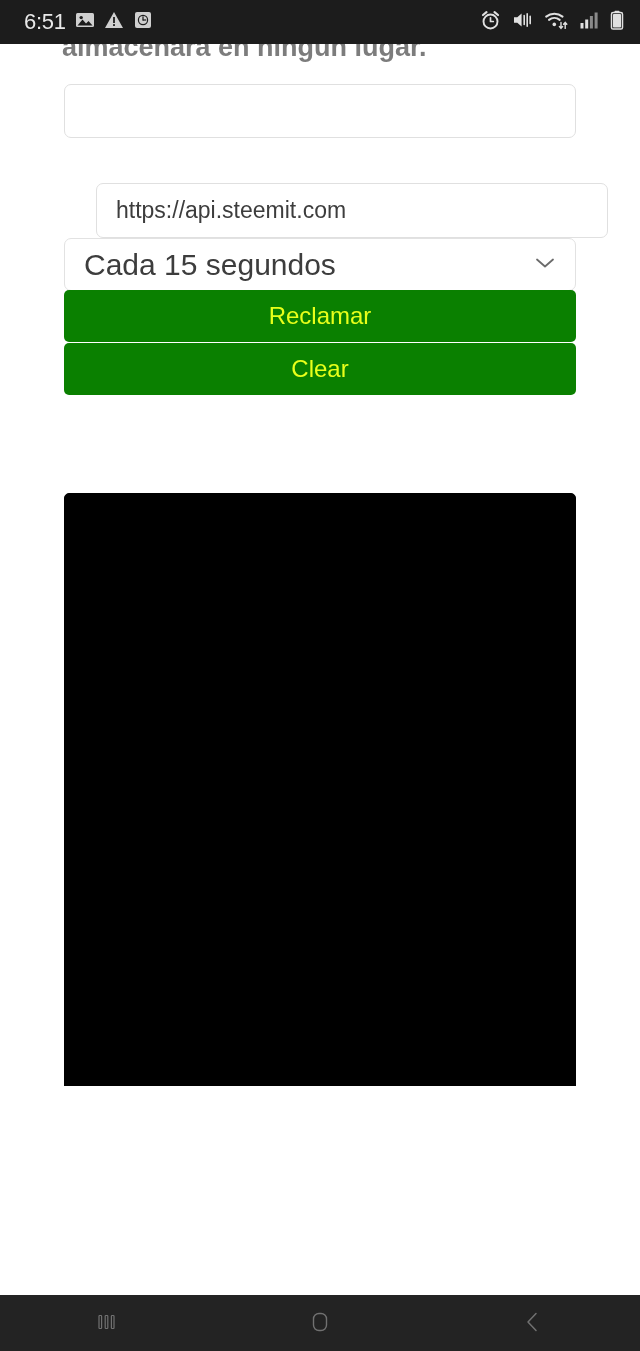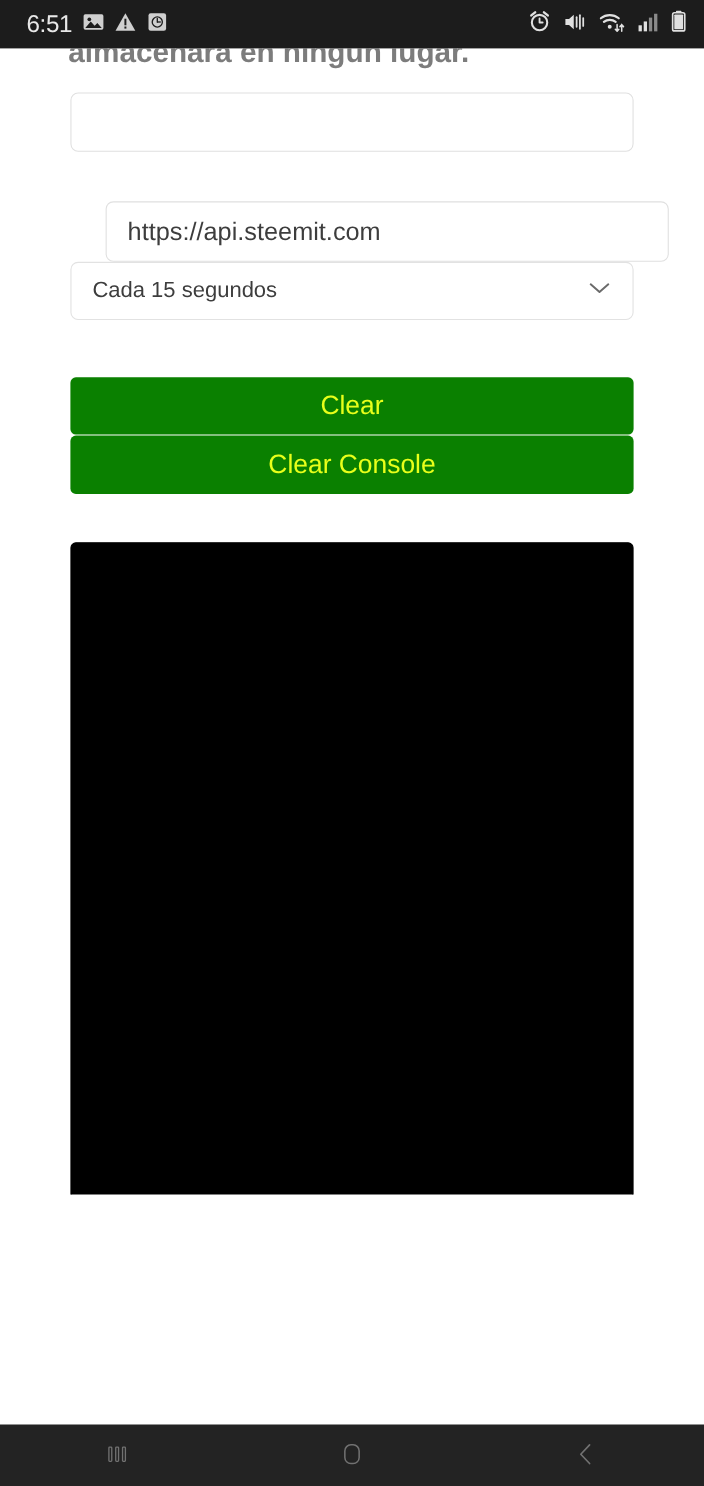--- a/index.html
+++ b/index.html
@@ -116,21 +116,21 @@
     height: 53px;
     border: 1px solid #e2e2e2;
     border-radius: 7px;
     background: #ffffff;
     display: flex;
     align-items: center;
     padding: 0 19px;
     cursor: pointer;
   }
   .interval-select-label {
-    font-size: 20px;
+    font-size: 30px;
     color: #3d3d3d;
     flex: 1;
   }
   .chevron-down { flex: 0 0 auto; }
 
   .btn {
     position: absolute;
     left: 64px;
     width: 512px;
     background: #0a8000;
@@ -310,24 +310,24 @@
 
     <div class="interval-select">
       <span class="interval-select-label">Cada 15 segundos</span>
       <span class="chevron-down">
         <svg width="22" height="14" viewBox="0 0 22 14">
           <path d="M3 3.5 L11 10.5 L19 3.5" fill="none" stroke="#6b6b6b" stroke-width="1.8" stroke-linecap="round" stroke-linejoin="round"></path>
         </svg>
       </span>
     </div>
 
+    <button class="btn btn-reclamar">Reclamar</button>
 
     <button class="btn btn-stop">Clear</button>
 
-    <button class="btn btn-clear">Clear Console</button>
 
     <textarea class="console-box" style=""></textarea>
 
     <span class="resize-grip">
       <svg width="15" height="15" viewBox="0 0 15 15">
         <path d="M14 3 L3 14" stroke="#6a6a6a" stroke-width="1" opacity="0.55"></path>
         <path d="M14 7.5 L7.5 14" stroke="#6a6a6a" stroke-width="1" opacity="0.55"></path>
         <path d="M14 12 L12 14" stroke="#6a6a6a" stroke-width="1" opacity="0.55"></path>
       </svg>
     </span>

